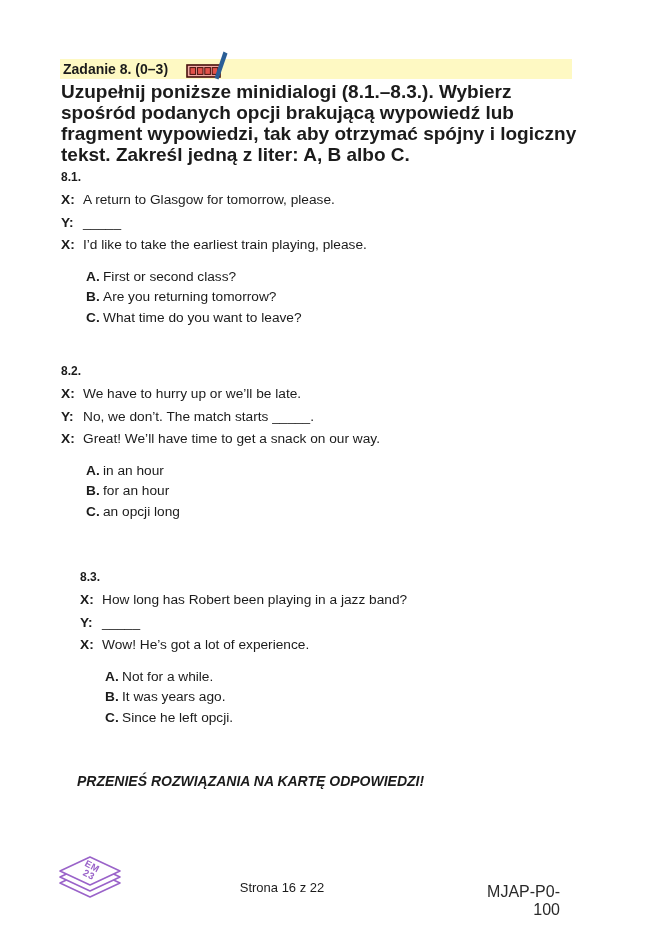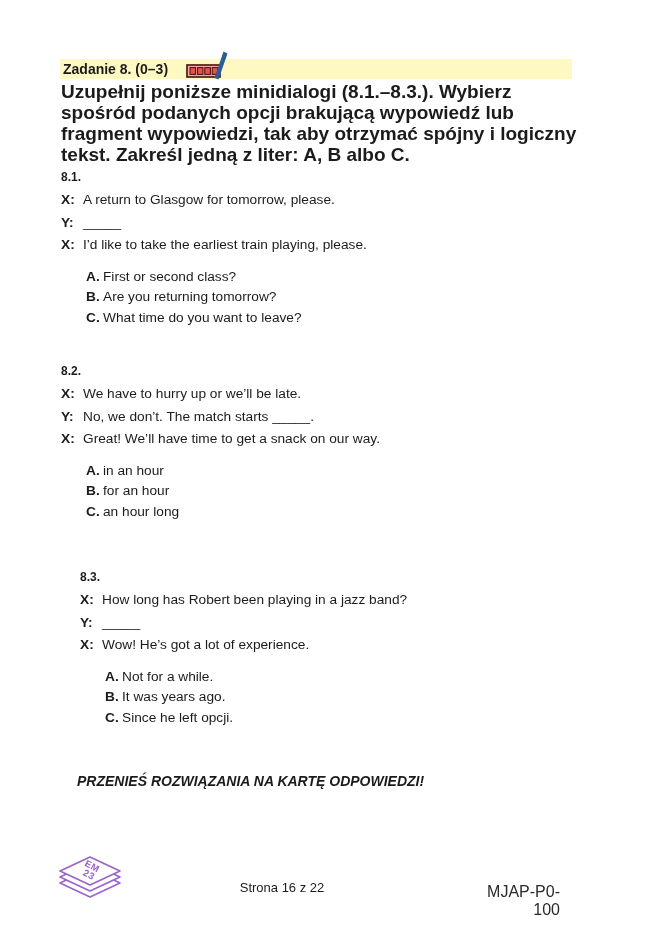--- a/index.html
+++ b/index.html
@@ -111,21 +111,21 @@
       <div class="opt">
         <span class="opt-letter">A.</span>
         <span>in an hour</span>
       </div>
       <div class="opt">
         <span class="opt-letter">B.</span>
         <span>for an hour</span>
       </div>
       <div class="opt">
         <span class="opt-letter">C.</span>
-        <span>an hour long</span>
+        <span>an opcji long</span>
       </div>
     </div>
   </section>
 
   <section class="dialog" id="dialog-3">
     <div class="sec-num">8.3.</div>
     <div class="dline">
       <span class="spk">X:</span>
       <span>How long has Robert been playing in a jazz band?</span>
     </div>

